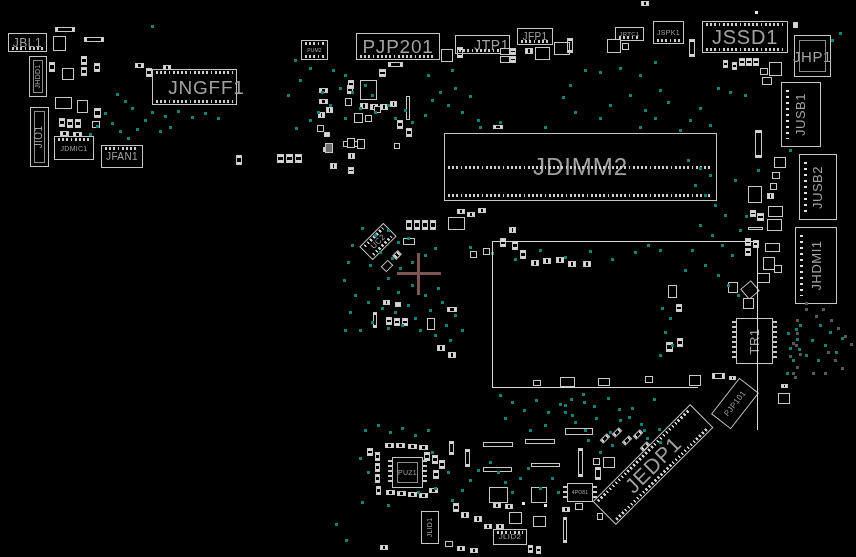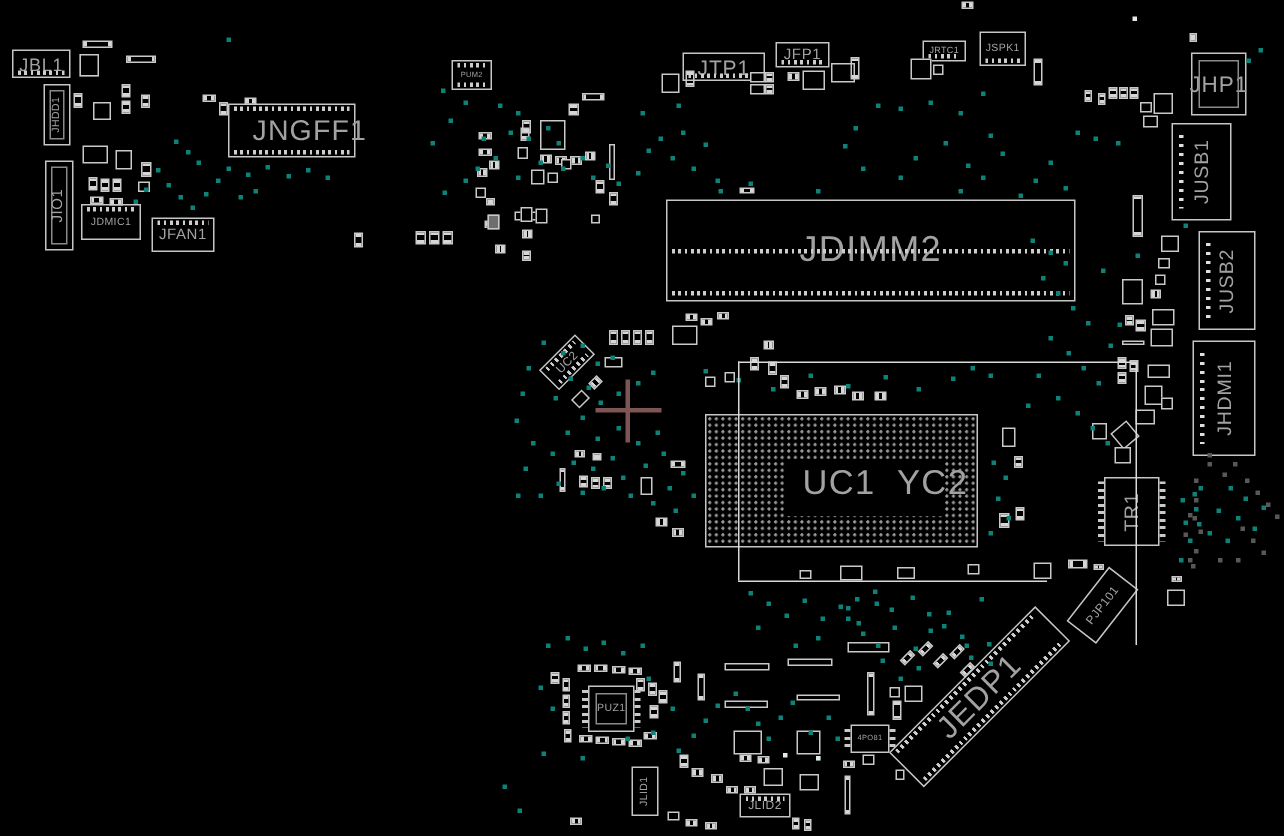--- a/index.html
+++ b/index.html
@@ -62,35 +62,44 @@
     <div class="comp" style="left: 152px; top: 69px; width: 85px; height: 36px;">
       <div class="sh t"></div>
       <div class="sh b"></div>
       <span class="lbl" style="font-size: 19px; margin-left: 24px;">JNGFF1</span>
     </div>
     <div class="comp" style="left: 301px; top: 40px; width: 27px; height: 20px;">
       <div class="sh t"></div>
       <div class="sh b"></div>
       <span class="lbl" style="font-size: 5px;">PUM2</span>
     </div>
-    <div class="comp" style="left: 455px; top: 35px; width: 55px; height: 19px;">
+    <div class="comp" style="left: 356px; top: 33px; width: 84px; height: 27px;">
+      <div class="sh b"></div>
+      <span class="lbl" style="font-size: 19px;">PJP201</span>
+    </div>
+    <div class="comp" style="left: 455px; top: 35px; width: 55px; height: 19px; justify-content: flex-end;">
       <div class="sh b"></div>
       <span class="lbl" style="font-size: 14px;">JTP1</span>
     </div>
     <div class="comp" style="left: 517px; top: 28px; width: 36px; height: 17px;">
       <div class="sh b"></div>
       <span class="lbl" style="font-size: 10px;">JFP1</span>
     </div>
     <div class="comp" style="left: 615px; top: 27px; width: 29px; height: 14px;">
       <div class="sh b"></div>
       <span class="lbl" style="font-size: 6px;">JRTC1</span>
     </div>
     <div class="comp" style="left: 653px; top: 21px; width: 31px; height: 23px;">
       <div class="sh b"></div>
       <span class="lbl" style="font-size: 7px;">JSPK1</span>
+    </div>
+    <div class="comp" style="left: 702px; top: 21px; width: 86px; height: 32px;">
+      <div class="sh t"></div>
+      <div class="sh b"></div>
+      <span class="lbl" style="font-size: 20px;">JSSD1</span>
     </div>
     <div class="comp" style="left: 794px; top: 35px; width: 37px; height: 42px;">
       <div class="innerbox" style="inset: 4px;"></div>
       <span class="lbl" style="font-size: 15px;">JHP1</span>
     </div>
     <div class="comp vert" style="left: 781px; top: 82px; width: 40px; height: 65px;">
       <div class="sv"></div>
       <span class="lbl" style="font-size: 13px;">JUSB1</span>
     </div>
     <div class="comp vert" style="left: 799px; top: 154px; width: 38px; height: 66px;">
@@ -103,25 +112,20 @@
     </div>
     <div class="comp" style="left: 444px; top: 133px; width: 273px; height: 68px;">
       <div class="sh" style="top: 32px;"></div>
       <div class="sh" style="bottom: 3px;"></div>
       <span class="lbl" style="font-size: 24px;">JDIMM2</span>
     </div>
     <div class="comp" style="left: 361px; top: 232px; width: 34px; height: 19px; transform: rotate(-45deg); transform-origin: center center;">
       <div class="sh t"></div>
       <div class="sh b"></div>
       <span class="lbl" style="font-size: 8px;">UC2</span>
-    </div>
-    <div class="comp" style="left: 470px; top: 276px; width: 182px; height: 89px;">
-      <div class="bgadots"></div>
-      <div class="bgacore" style="left: 52px; top: 29px; width: 106px; height: 38px;"></div>
-      <span class="lbl" style="font-size: 23px; position: absolute; left: 64px; top: 33px;">UC1  YC2</span>
     </div>
     <div class="comp vert" style="left: 736px; top: 318px; width: 37px; height: 46px;">
       <div class="pins l"></div>
       <div class="pins r"></div>
       <span class="lbl" style="font-size: 13px;">TR1</span>
     </div>
     <div class="comp" style="left: 712px; top: 391px; width: 46px; height: 25px; transform: rotate(-52deg); transform-origin: center center;">
       <span class="lbl" style="font-size: 8px;">PJP101</span>
     </div>
     <div class="comp" style="left: 584px; top: 448px; width: 138px; height: 33px; transform: rotate(-45deg); transform-origin: center center;">

